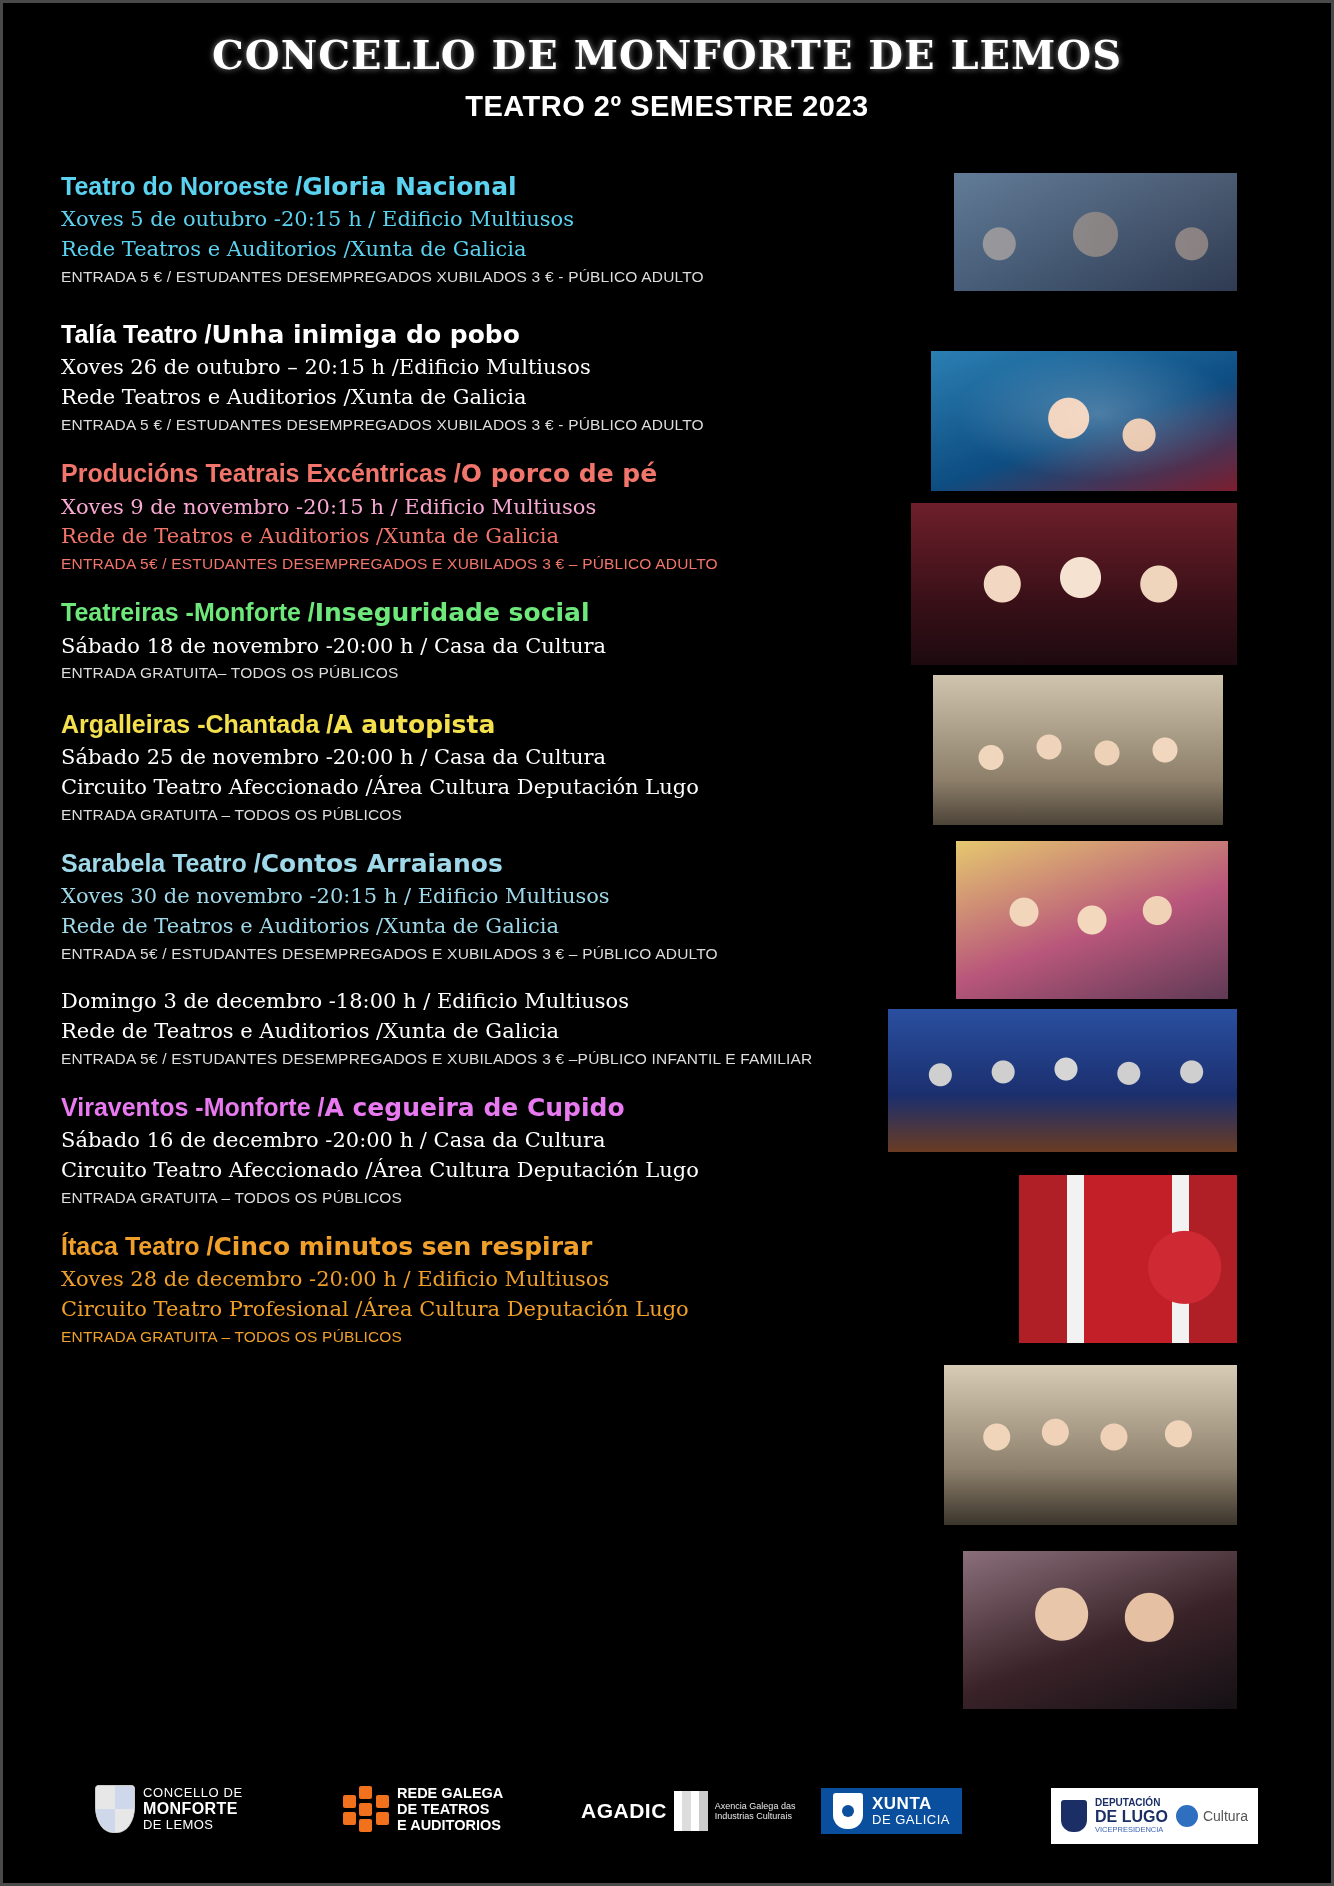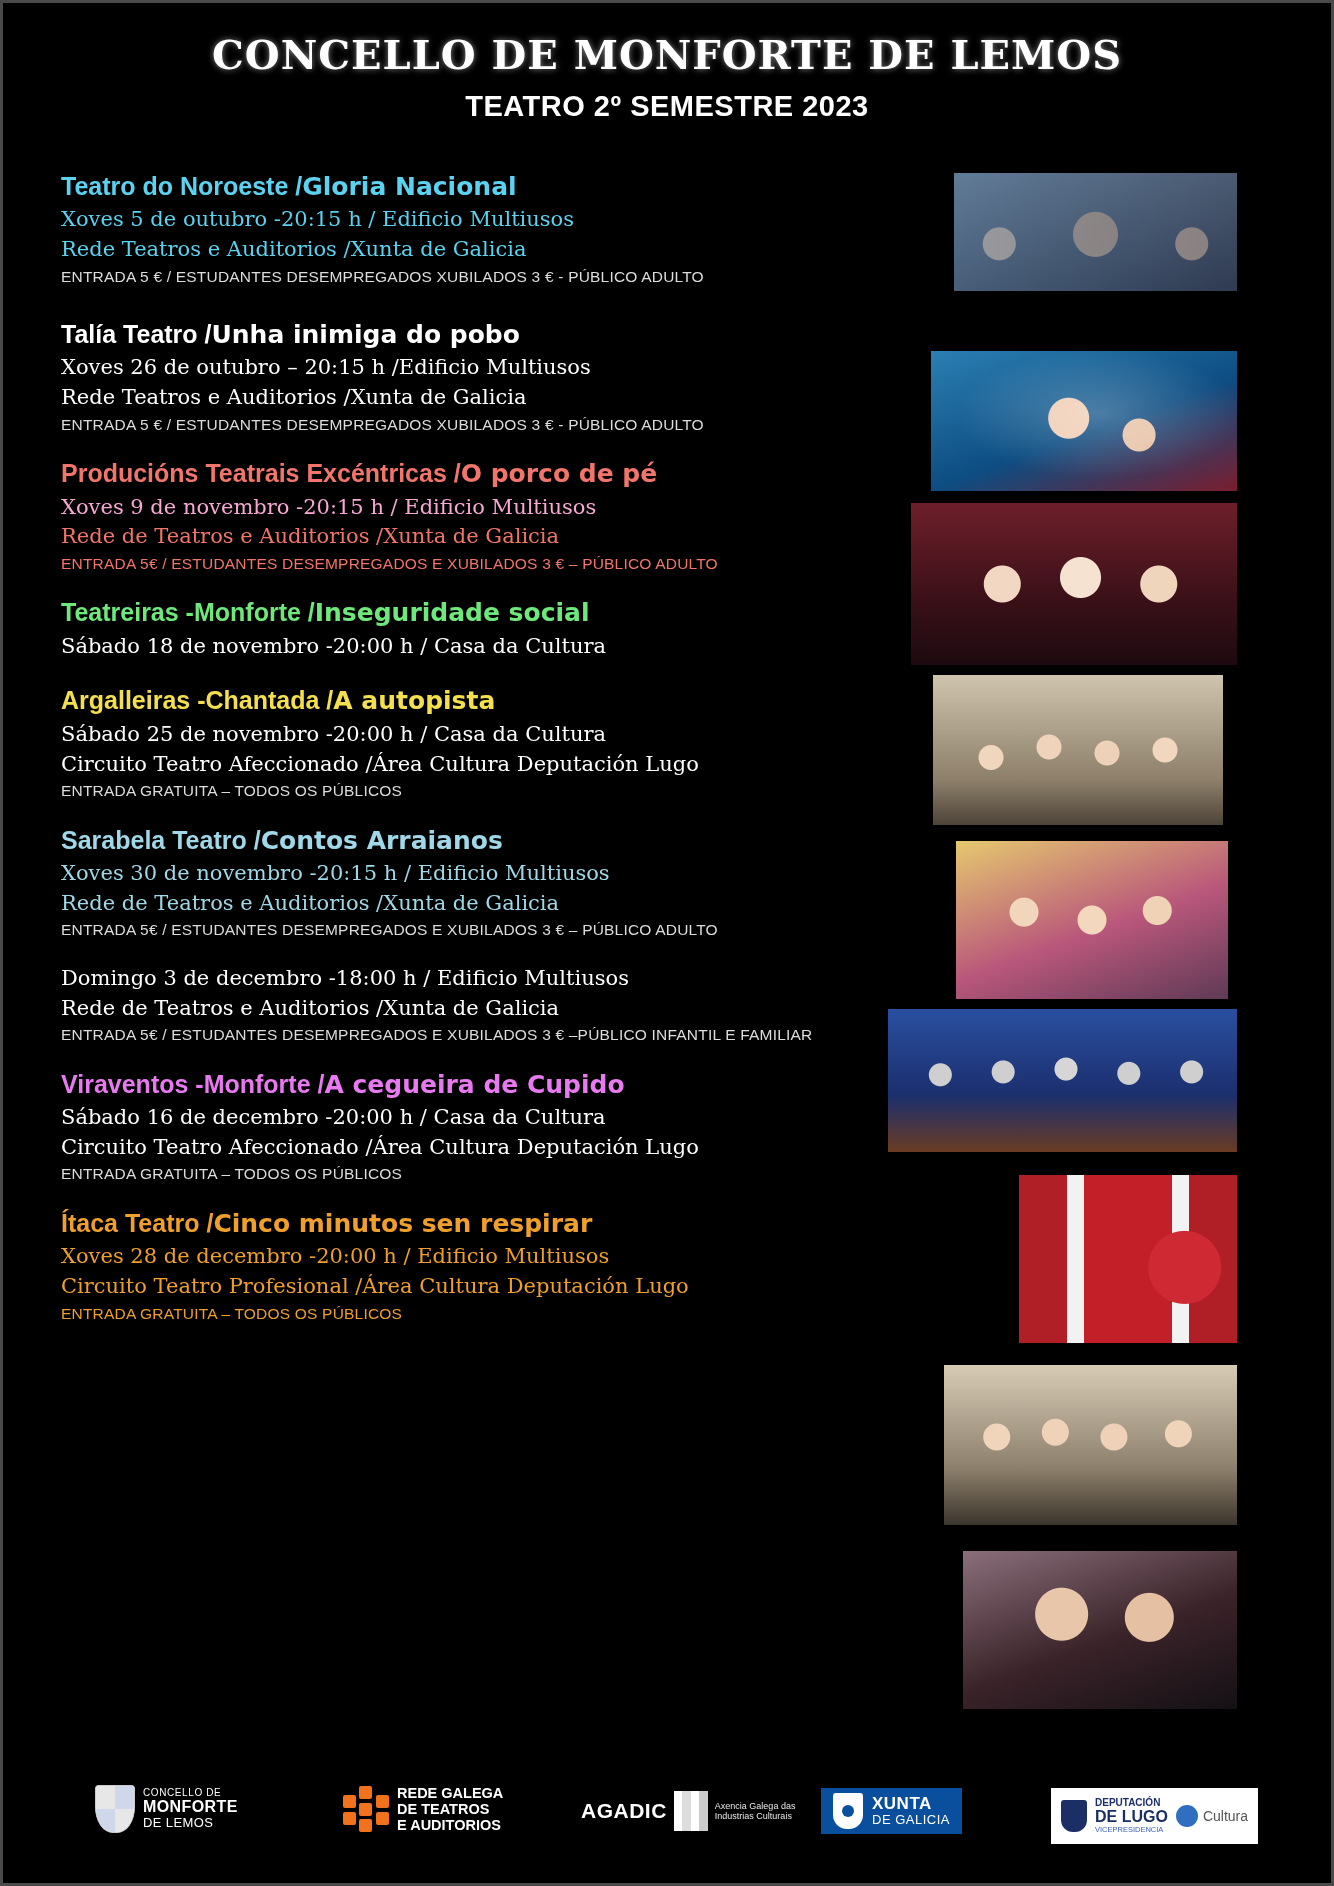--- a/index.html
+++ b/index.html
@@ -217,20 +217,21 @@
       <div class="line-serif" style="color:#f9a8d4;">Xoves 9 de novembro -20:15 h / Edificio Multiusos</div>
       <div class="line-serif" style="color:#f2756b;">Rede de Teatros e Auditorios /Xunta de Galicia</div>
       <div class="line-small" style="color:#f2756b;">ENTRADA 5€ / ESTUDANTES DESEMPREGADOS E XUBILADOS 3 €  – PÚBLICO ADULTO</div>
     </div>
 
     <div class="show" style="margin-bottom:24px;">
       <div class="show-title" style="color:#6ee87a;">
         <span class="company">Teatreiras -Monforte  /</span><span class="play">Inseguridade social</span>
       </div>
       <div class="line-serif" style="color:#ffffff;">Sábado 18 de novembro -20:00 h  /  Casa da Cultura</div>
+      <div class="line-small" style="color:#dddddd;">ENTRADA GRATUITA– TODOS OS PÚBLICOS</div>
     </div>
 
     <div class="show" style="margin-bottom:22px;">
       <div class="show-title" style="color:#f4e04d;">
         <span class="company">Argalleiras -Chantada  /</span><span class="play">A autopista</span>
       </div>
       <div class="line-serif" style="color:#ffffff;">Sábado 25 de novembro -20:00 h / Casa da Cultura</div>
       <div class="line-serif" style="color:#ffffff;">Circuito Teatro Afeccionado /Área Cultura Deputación Lugo</div>
       <div class="line-small" style="color:#dddddd;">ENTRADA GRATUITA – TODOS OS PÚBLICOS</div>
     </div>
@@ -347,21 +348,21 @@
   <div class="footer">
 
     <div class="logo" style="left:92px; top:14px;">
       <div class="shield">
         <div class="q" style="left:0;top:0;background:#e7e7e7;"></div>
         <div class="q" style="right:0;top:0;background:#cfd8ea;"></div>
         <div class="q" style="left:0;bottom:0;background:#cfd8ea;"></div>
         <div class="q" style="right:0;bottom:0;background:#e7e7e7;"></div>
       </div>
       <div class="logo-text">
-        <div style="font-size:10px;letter-spacing:.6px;">CONCELLO DE</div>
+        <div style="font-size:13px;letter-spacing:.6px;">CONCELLO DE</div>
         <div style="font-size:16px;font-weight:bold;letter-spacing:.4px;">MONFORTE</div>
         <div style="font-size:13px;letter-spacing:.4px;">DE LEMOS</div>
       </div>
     </div>
 
     <div class="logo" style="left:340px; top:14px;">
       <div class="hexlogo">
         <div class="hexdot" style="left:16px;top:0;"></div>
         <div class="hexdot" style="left:33px;top:9px;"></div>
         <div class="hexdot" style="left:33px;top:26px;"></div>

